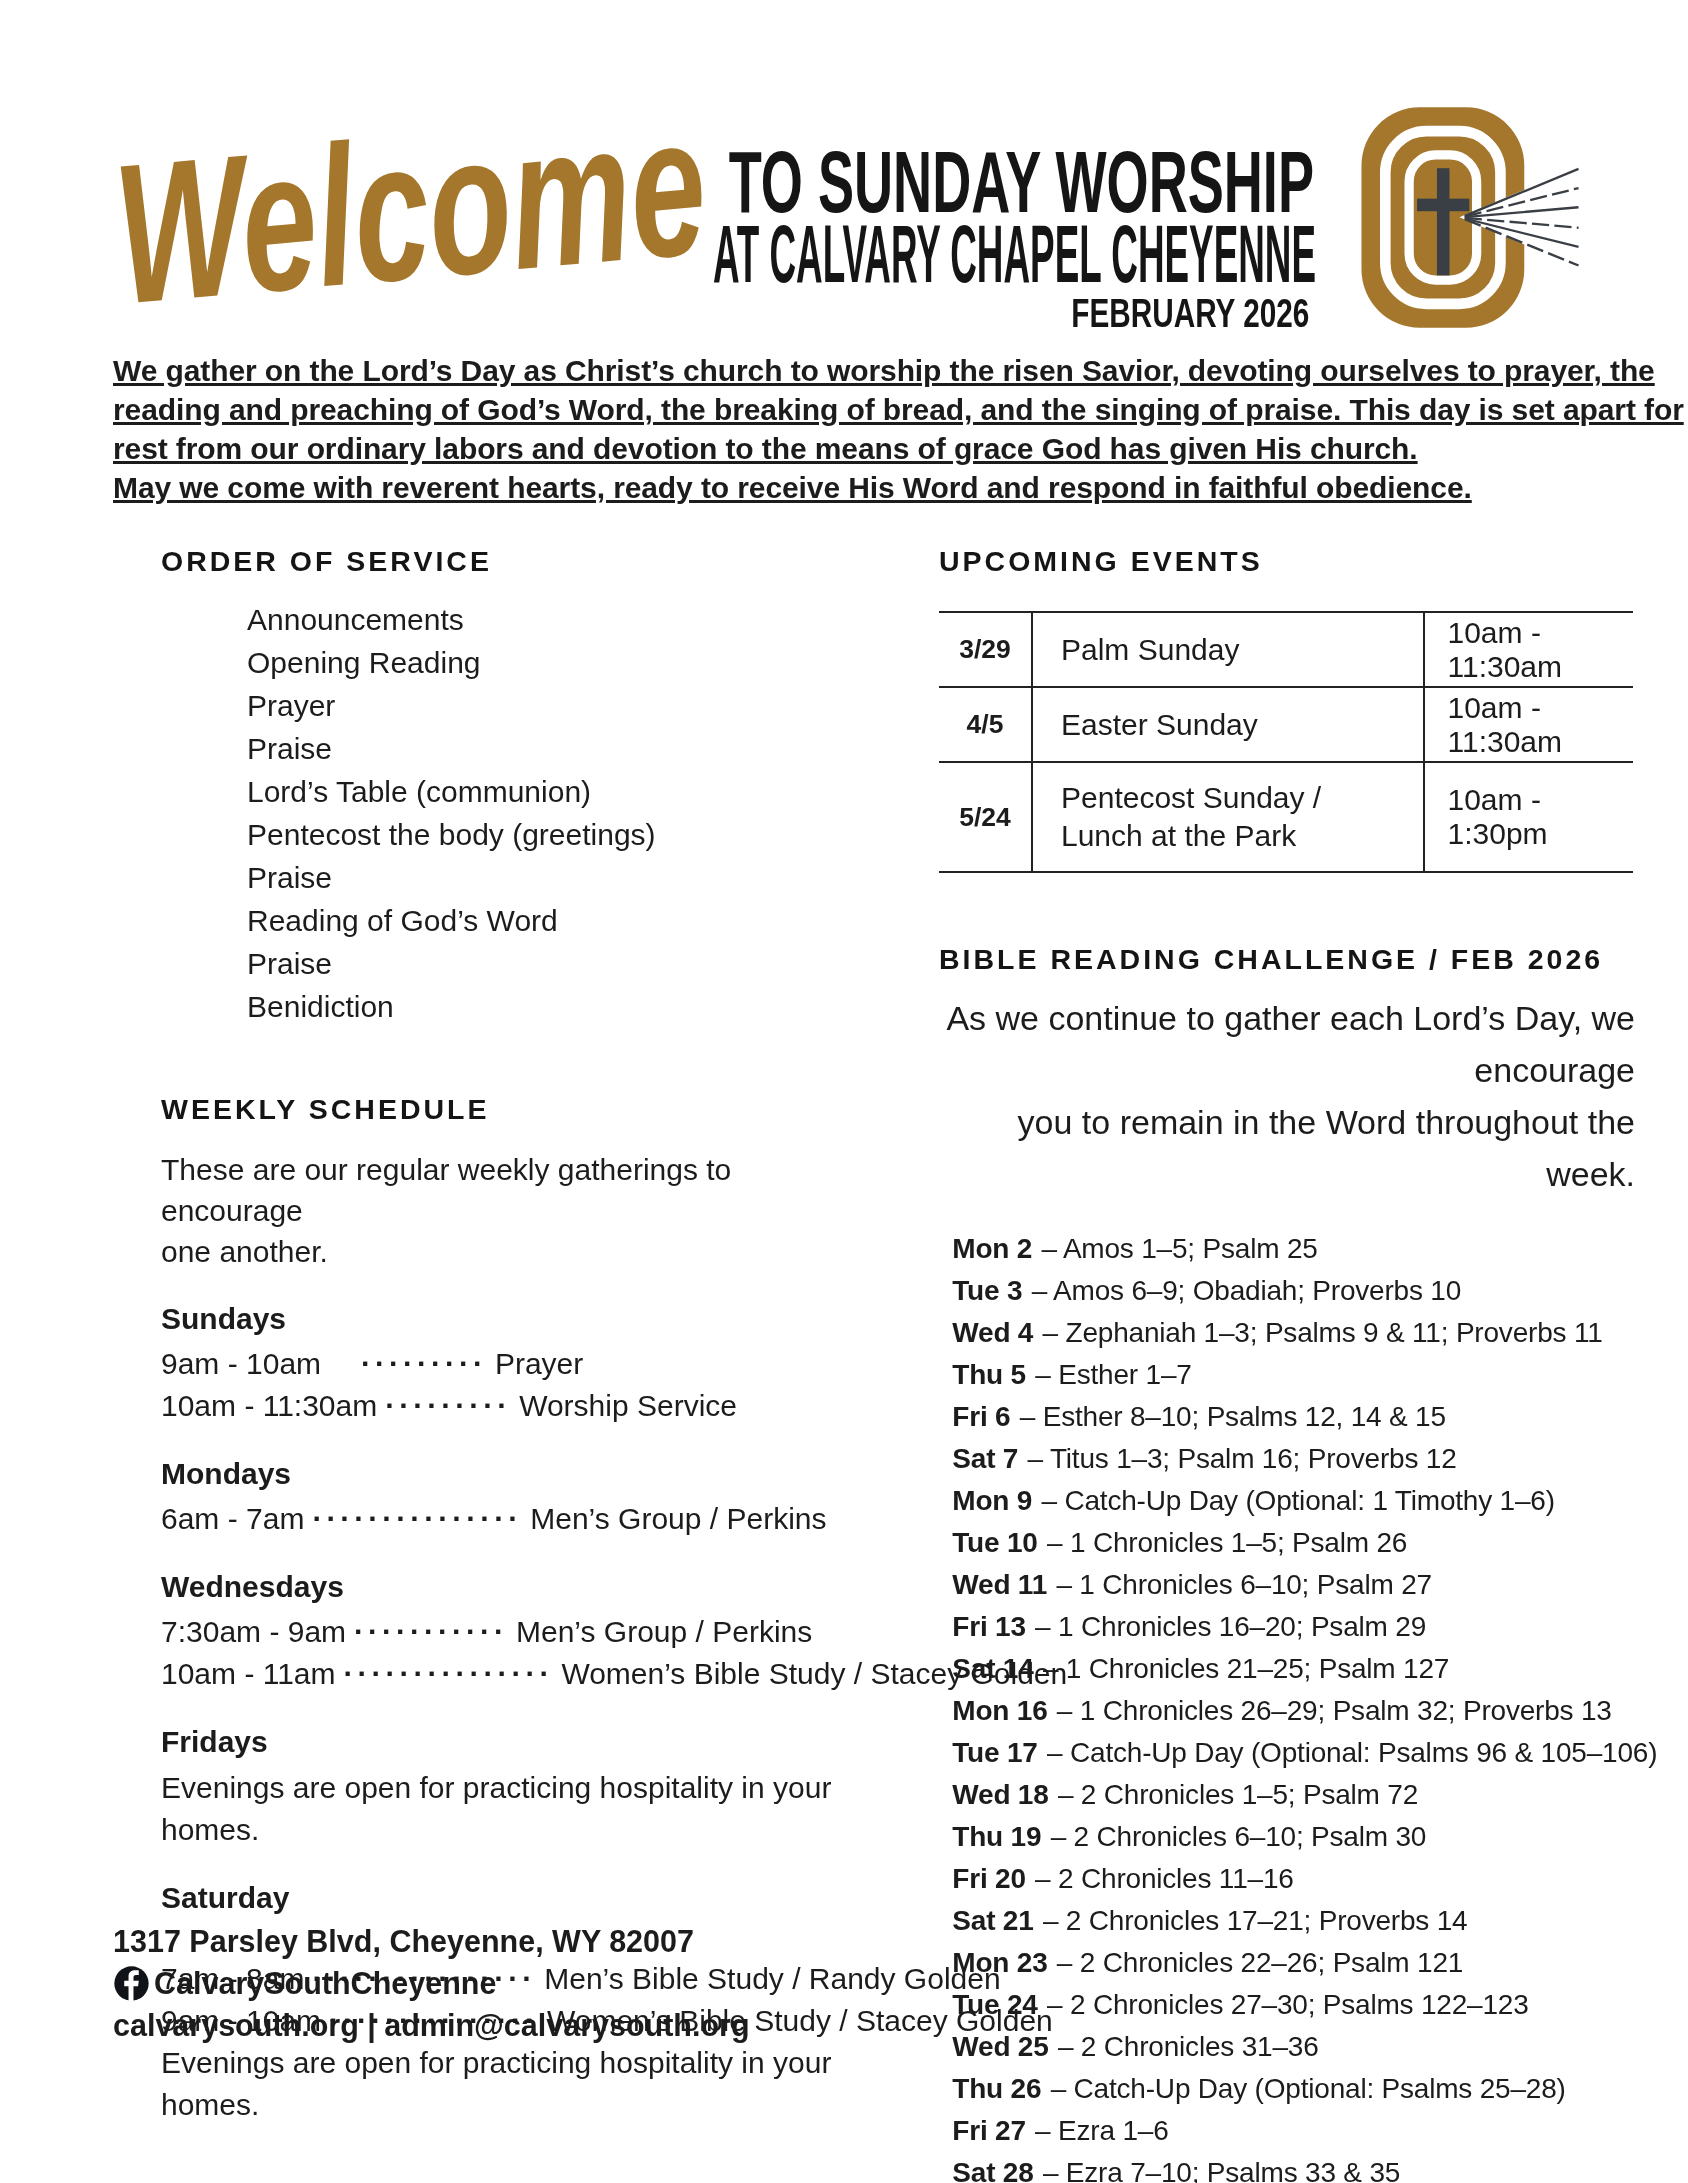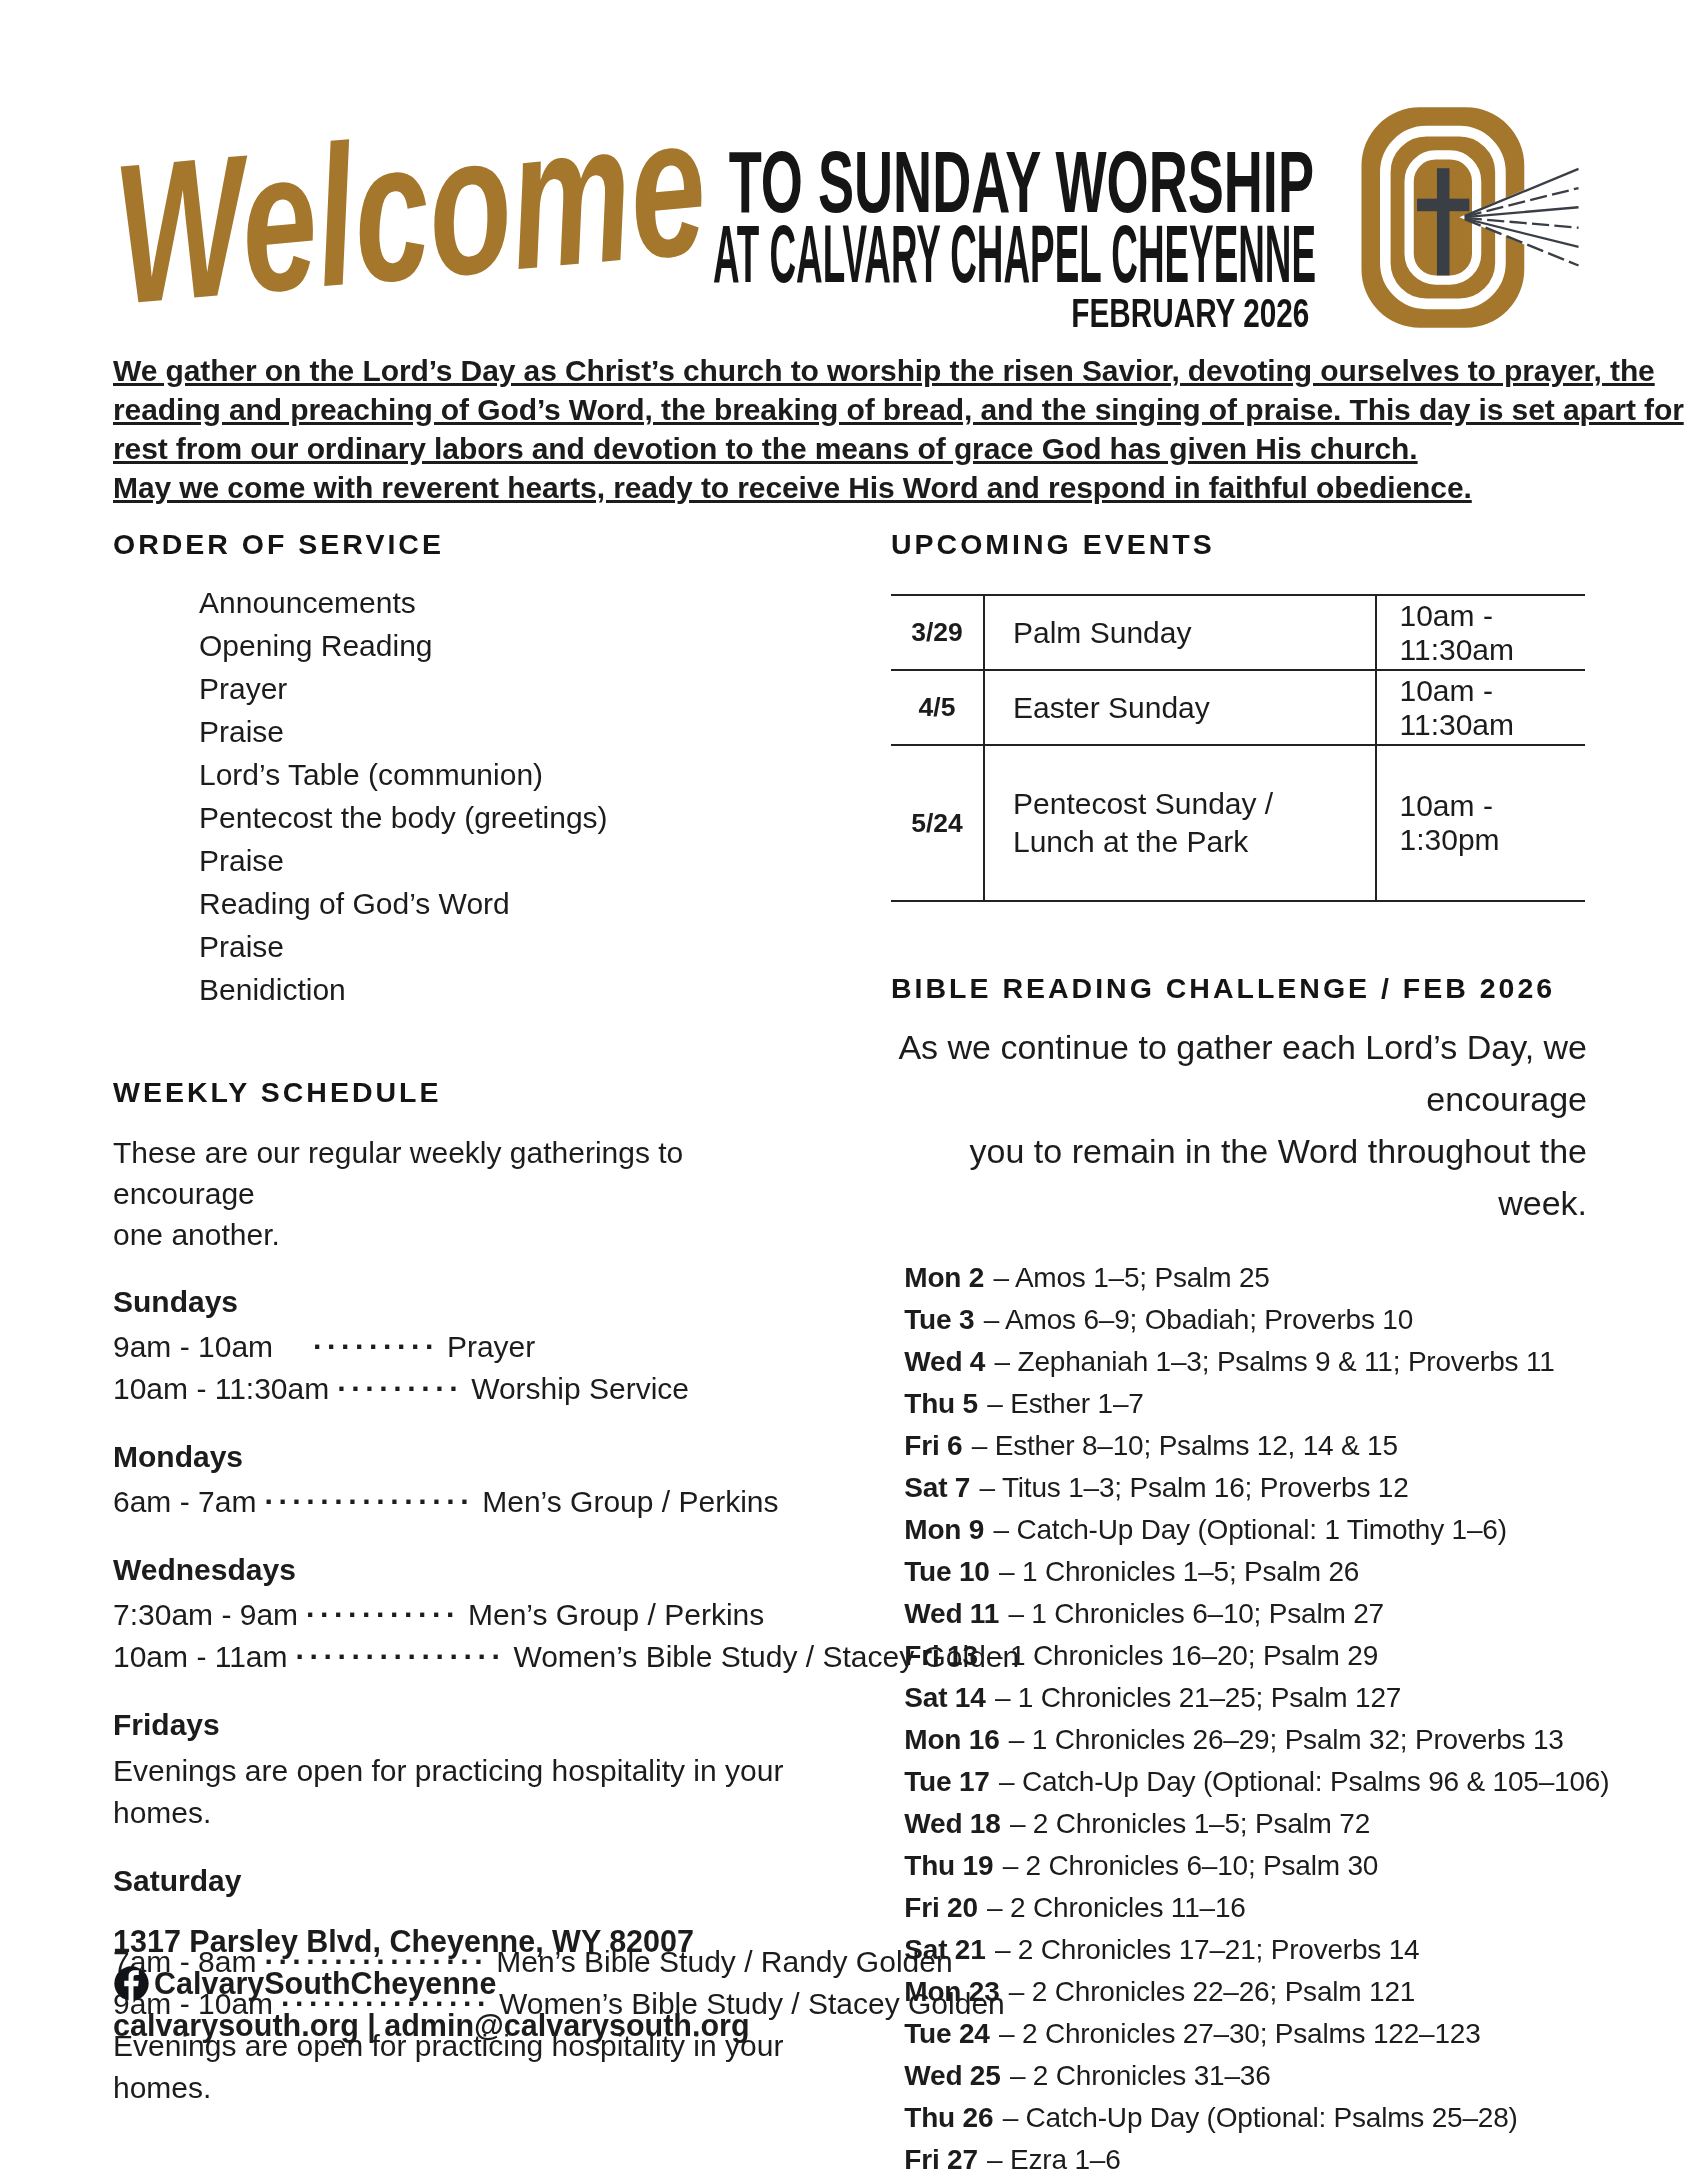--- a/index.html
+++ b/index.html
@@ -10,21 +10,21 @@
     font-family:"Liberation Sans", sans-serif; color:var(--ink);
     margin:0 auto; overflow:hidden;
   }
   svg text { font-family:"Liberation Sans", sans-serif; }
   .welcome-svg { position:absolute; left:80px; top:66px; }
   .title-svg   { position:absolute; left:682px; top:131px; }
   .logo-svg    { position:absolute; left:1360px; top:106px; }
 
   .intro { position:absolute; left:113px; top:351px; font-weight:bold; font-size:30px; line-height:39px; letter-spacing:-0.1px;text-decoration:underline; }
 
-  .col { position:absolute; top:528px; }
+  .col { position:absolute; top:545px;margin-left:48px; }
   .col-left  { left:113px;  width:716px; }
   .col-right { left:891px; width:696px; }
 
   .h2 { font-size:28.5px; font-weight:bold; letter-spacing:3px; color:#151515; }
 
   .oos-list { list-style:none; margin:20px 0 0 86px; }
   .oos-list li { font-size:30px; line-height:43px; }
 
   .ws-head  { margin-top:65px; }
   .ws-intro { margin-top:22.5px; font-size:30px; line-height:41px; }
@@ -37,21 +37,21 @@
   .sat-gap { margin-top:41px; }
 
   .events-table { margin-top:33px; border-collapse:collapse; width:694px; font-size:30px;
                   border-top:2.7px solid var(--line); border-bottom:2.7px solid var(--line); }
   .events-table tr { border-bottom:2px solid var(--line); }
   .events-table tr:last-child { border-bottom:none; }
   .events-table td { vertical-align:middle; }
   .c-date  { width:93px; text-align:center; font-weight:bold; font-size:26.5px; border-right:2px solid var(--line); }
   .c-event { width:392px; padding:13.3px 20px 13.3px 28px; border-right:2px solid var(--line); line-height:38px; }
   .c-time  { padding-left:22.5px; }
-  .r-std { height:75px; } .r-tall { height:156px; }
+  .r-std { height:75px; } .r-tall { height:110px; }
 
   .br-head  { margin-top:70px; }
   .br-intro { margin-top:16px; font-size:34px; line-height:52px;text-align:right; }
   .br-list  { list-style:none; margin-top:28px; }
   .br-list li { font-size:28px; line-height:42px; white-space:nowrap; padding-left:13.3px; letter-spacing:-0.2px; }
   .bday { font-weight:bold; margin-right:9.3px; }
 
   .contact { position:absolute; left:113px; top:1920px; font-weight:bold; font-size:30.5px; line-height:42px; }
   .fb-row { display:flex; align-items:center; gap:4px; }
 </style>

